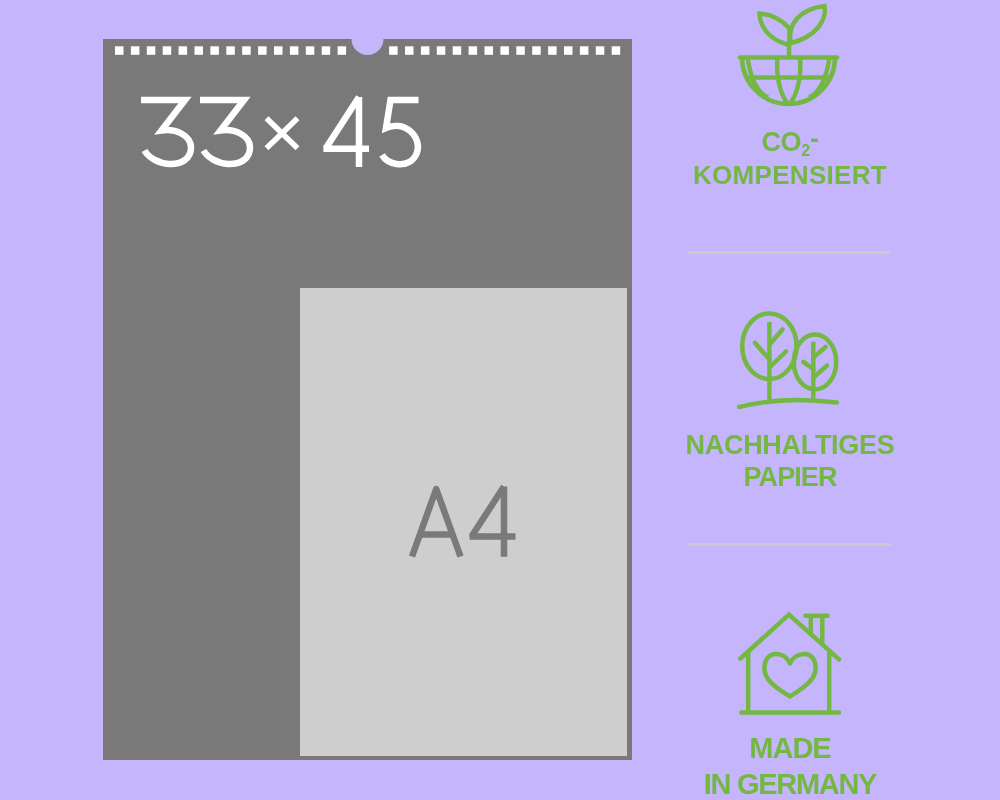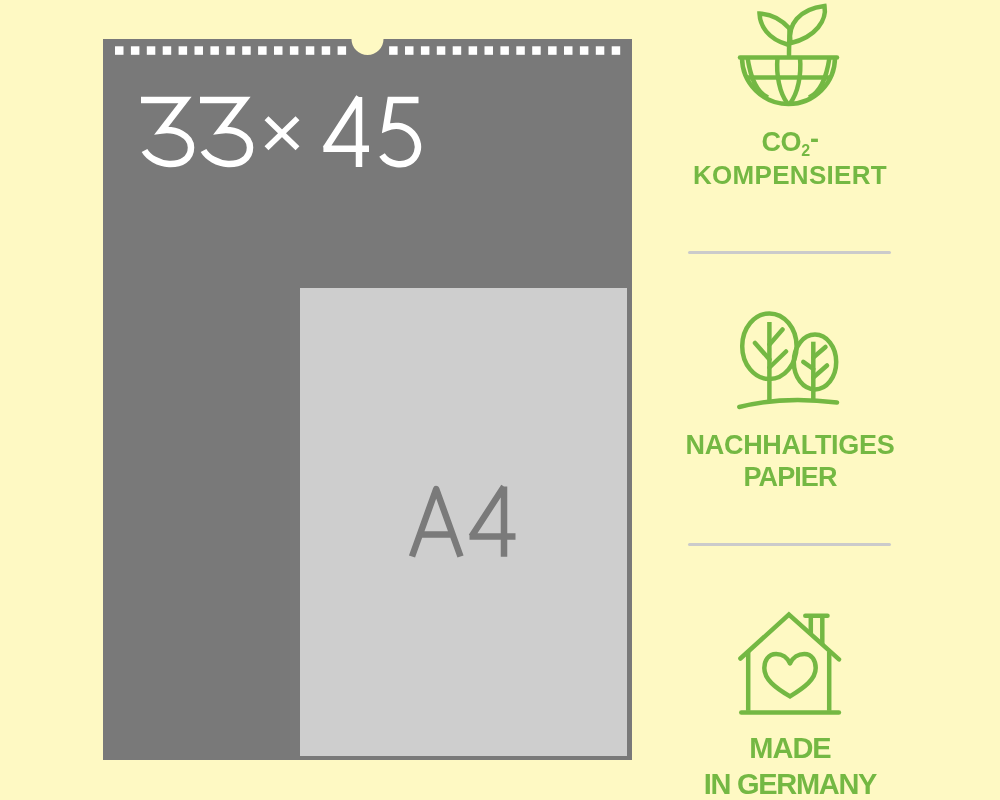--- a/index.html
+++ b/index.html
@@ -1,16 +1,16 @@
 <!DOCTYPE html>
 <html><head>
 <meta charset="utf-8">
 <style>
   html,body{margin:0;padding:0;background:#ffffff;}
-  #stage{position:relative;width:1000px;height:800px;background:#fef9c3;overflow:hidden;}
+  #stage{position:relative;width:1000px;height:800px;background:#c4b5fd;overflow:hidden;}
   svg text{font-family:"Liberation Sans",sans-serif;}
 </style>
 </head>
 <body>
 <div id="stage">
 <svg width="1000" height="800" viewBox="0 0 1000 800">
 
   <path d="M103,39 H351.5 A16,16 0 0 0 383.5,39 H632 V760 H103 Z" fill="#797979"></path>
 
   <g fill="#ffffff">

